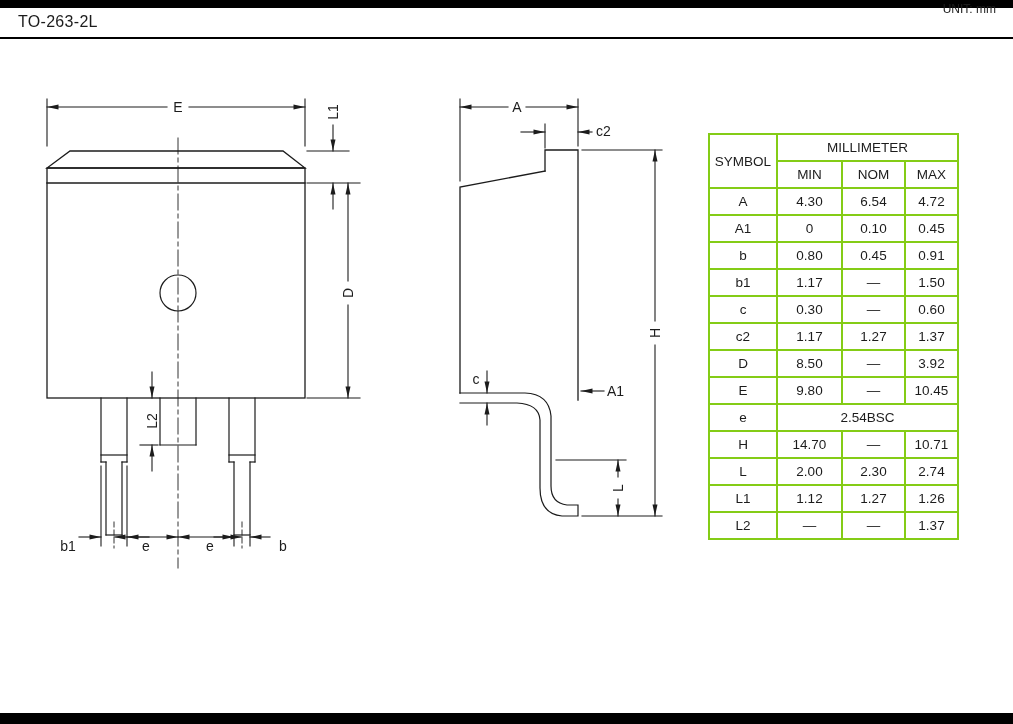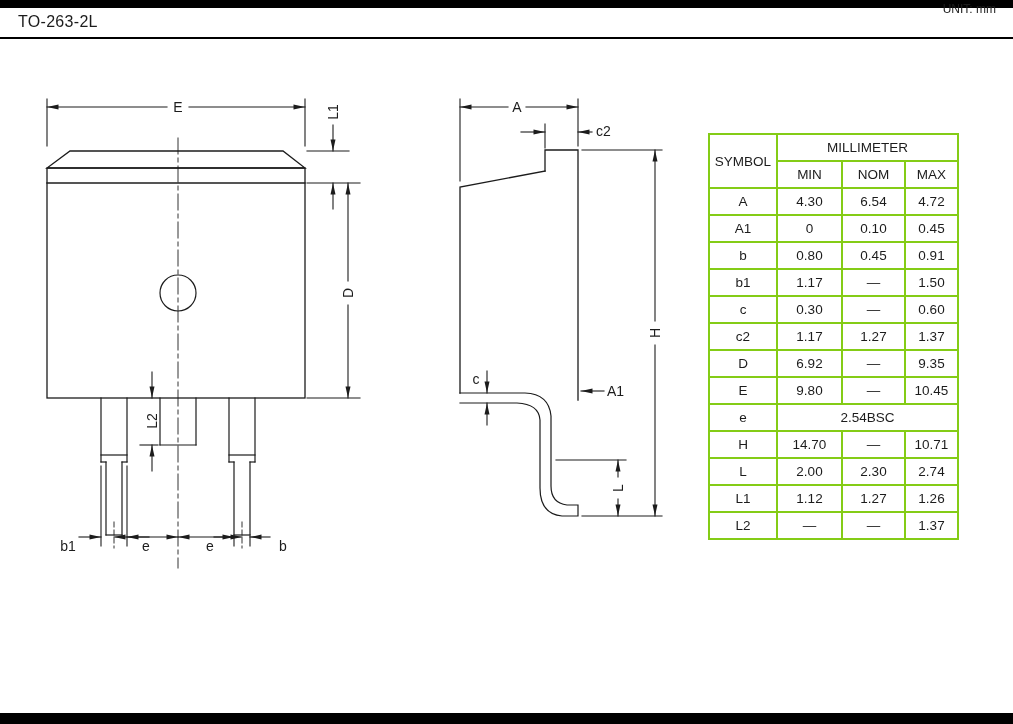--- a/index.html
+++ b/index.html
@@ -225,23 +225,23 @@
           <td>0.60</td>
         </tr>
       <tr>
           <td>c2</td>
           <td>1.17</td>
           <td>1.27</td>
           <td>1.37</td>
         </tr>
       <tr>
           <td>D</td>
-          <td>6.92</td>
-          <td>—</td>
-          <td>9.35</td>
+          <td>8.50</td>
+          <td>—</td>
+          <td>3.92</td>
         </tr>
       <tr>
           <td>E</td>
           <td>9.80</td>
           <td>—</td>
           <td>10.45</td>
         </tr>
       <tr>
           <td>e</td>
           <td colspan="3">2.54BSC</td>

